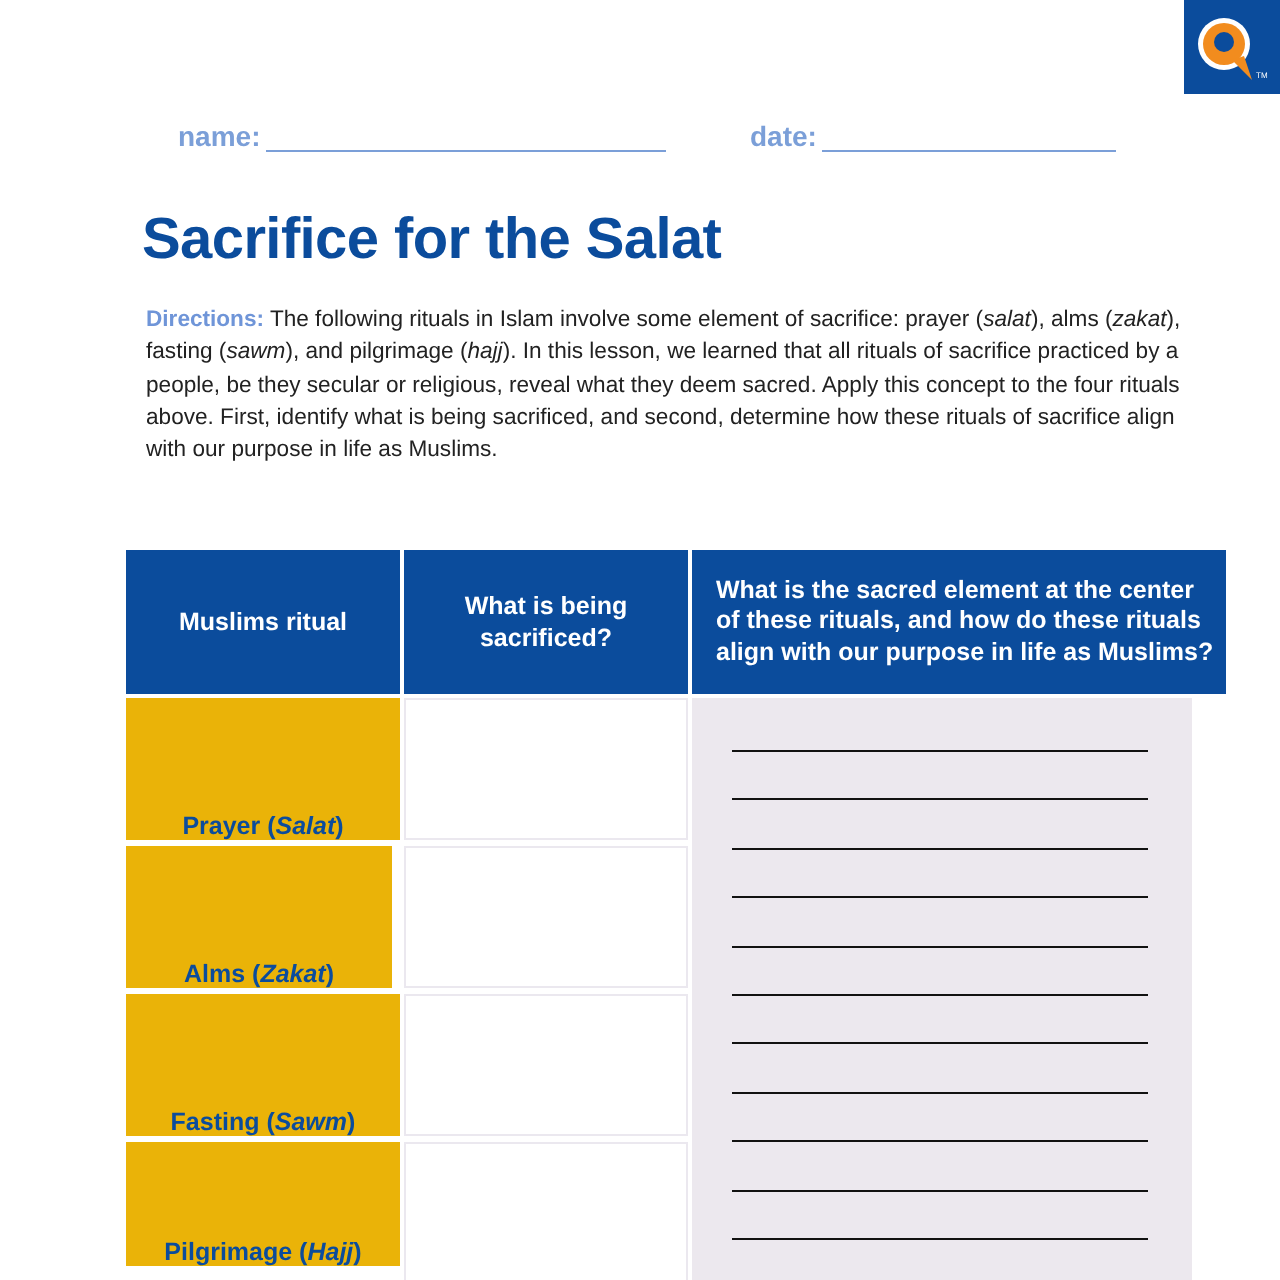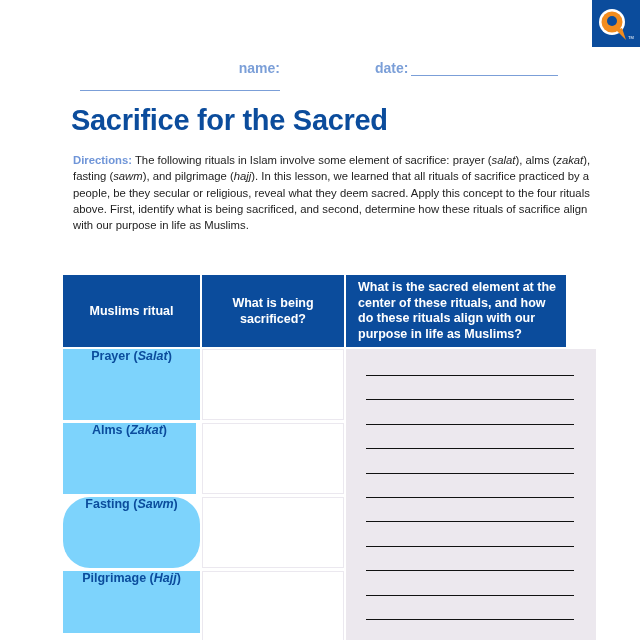--- a/index.html
+++ b/index.html
@@ -12,21 +12,21 @@
     position: absolute; left: 592px; top: 0; width: 48px; height: 47px;
     background: #0b4c9c;
   }
   .logo svg { display: block; }
   .meta-row {
     position: absolute; top: 60px; left: 73px; width: 500px; height: 20px;
     font-weight: bold; font-size: 14px; color: #7b9fd8;
   }
   .meta-field { position: absolute; top: 0; display: flex; align-items: flex-end; }
   .meta-field .line { display: inline-block; border-bottom: 1.3px solid #7b9fd8; height: 14px; margin-left: 3px; }
-  .name-field { left: 4px; flex-direction: column; }
+  .name-field { left: 16px; }
   .name-field .line { width: 200px; }
   .date-field { left: 302px; }
   .date-field .line { width: 147px; }
 
   .title {
     position: absolute; left: 71px; top: 104px; margin: 0;
     font-size: 29px; font-weight: bold; color: #0b4c9c; letter-spacing: -0.3px;
   }
   .directions {
     position: absolute; left: 73px; top: 152px; width: 520px; margin: 0;
@@ -40,22 +40,22 @@
   .hdr {
     position: absolute; top: 0; height: 72px; background: #0b4c9c; color: #fff;
     font-weight: bold; font-size: 12.5px; display: flex; align-items: center; justify-content: center;
     text-align: center; line-height: 16px; box-sizing: border-box;
   }
   .hdr.c3 { justify-content: flex-start; text-align: left; padding-left: 12px; line-height: 15.5px; }
   .cell {
     position: absolute; box-sizing: border-box;
   }
   .cell.ritual {
-    background: #7dd3fc; color: #0b4c9c; font-weight: bold; font-size: 12.5px;
-    display: flex; align-items: flex-start; justify-content: center;
+    background: #eab308; color: #0b4c9c; font-weight: bold; font-size: 12.5px;
+    display: flex; align-items: flex-end; justify-content: center;
   }
   .cell.answer { background: #ffffff; border: 1px solid #ebe8ef; }
   .col3 { position: absolute; background: #ece8ee; }
   .rule { position: absolute; left: 20px; width: 208px; height: 0; border-top: 1.5px solid #111; }
 </style>
 </head>
 <body>
 
 <div class="logo">
   <svg width="48" height="47" viewBox="0 0 48 47">
@@ -71,40 +71,40 @@
   <div class="meta-field name-field">
     <span>name:</span>
     <span class="line"></span>
   </div>
   <div class="meta-field date-field">
     <span>date:</span>
     <span class="line"></span>
   </div>
 </div>
 
-<h1 class="title">Sacrifice for the Sacred</h1>
+<h1 class="title">Sacrifice for the Salat</h1>
 
 <p class="directions"><span class="label">Directions:</span><span> The following rituals in Islam involve some element of sacrifice: prayer (</span><i>salat</i><span>), alms (</span><i>zakat</i><span>), fasting (</span><i>sawm</i><span>), and pilgrimage (</span><i>hajj</i><span>). In this lesson, we learned that all rituals of sacrifice practiced by a people, be they secular or religious, reveal what they deem sacred. Apply this concept to the four rituals above. First, identify what is being sacrificed, and second, determine how these rituals of sacrifice align with our purpose in life as Muslims.</span></p>
 
 <div class="table">
   <div class="hdr" style="left:0;width:137px;">Muslims ritual</div>
   <div class="hdr" style="left:139px;width:142px;padding:0 20px;">What is being sacrificed?</div>
-  <div class="hdr c3" style="left:283px;width:220px;padding-right:4px;">What is the sacred element at the center of these rituals, and how do these rituals align with our purpose in life as Muslims?</div>
+  <div class="hdr c3" style="left:283px;width:267px;padding-right:4px;">What is the sacred element at the center of these rituals, and how do these rituals align with our purpose in life as Muslims?</div>
 
   <div class="cell ritual" style="left:0;top:74px;width:137px;height:71px;">
     <span>Prayer (</span>
       <i>Salat</i>
       <span>)</span>
   </div>
   <div class="cell ritual" style="left:0;top:148px;width:133px;height:71px;">
     <span>Alms (</span>
       <i>Zakat</i>
       <span>)</span>
   </div>
-  <div class="cell ritual" style="left:0;top:222px;width:137px;height:71px;border-radius:27px;">
+  <div class="cell ritual" style="left:0;top:222px;width:137px;height:71px;">
     <span>Fasting (</span>
       <i>Sawm</i>
       <span>)</span>
   </div>
   <div class="cell ritual" style="left:0;top:296px;width:137px;height:62px;">
     <span>Pilgrimage (</span>
       <i>Hajj</i>
       <span>)</span>
   </div>
 

